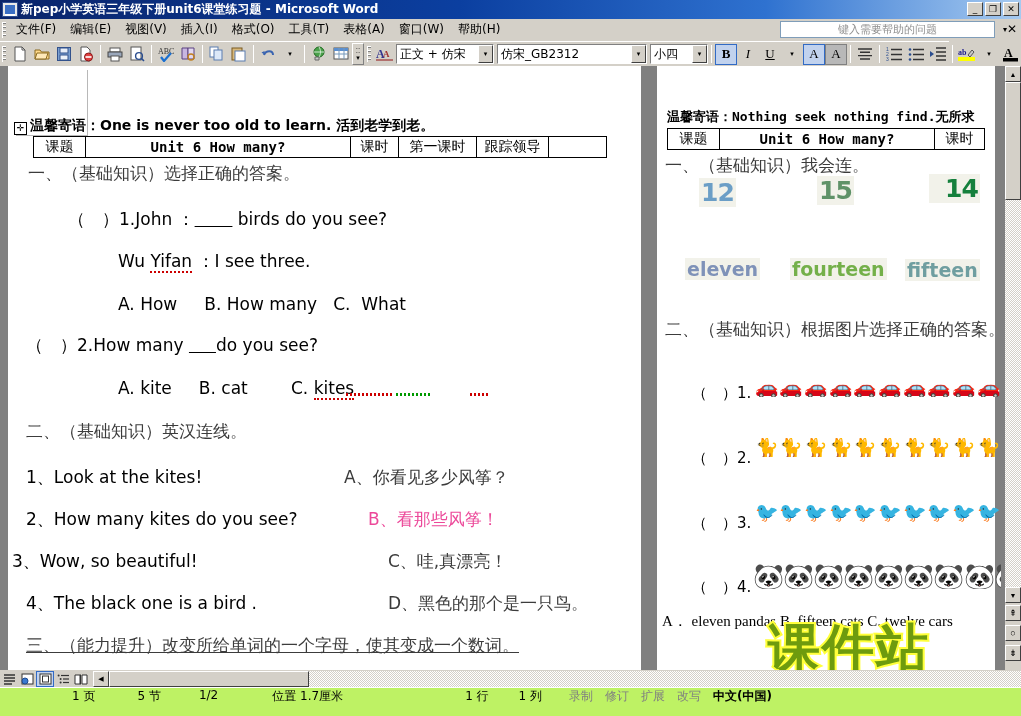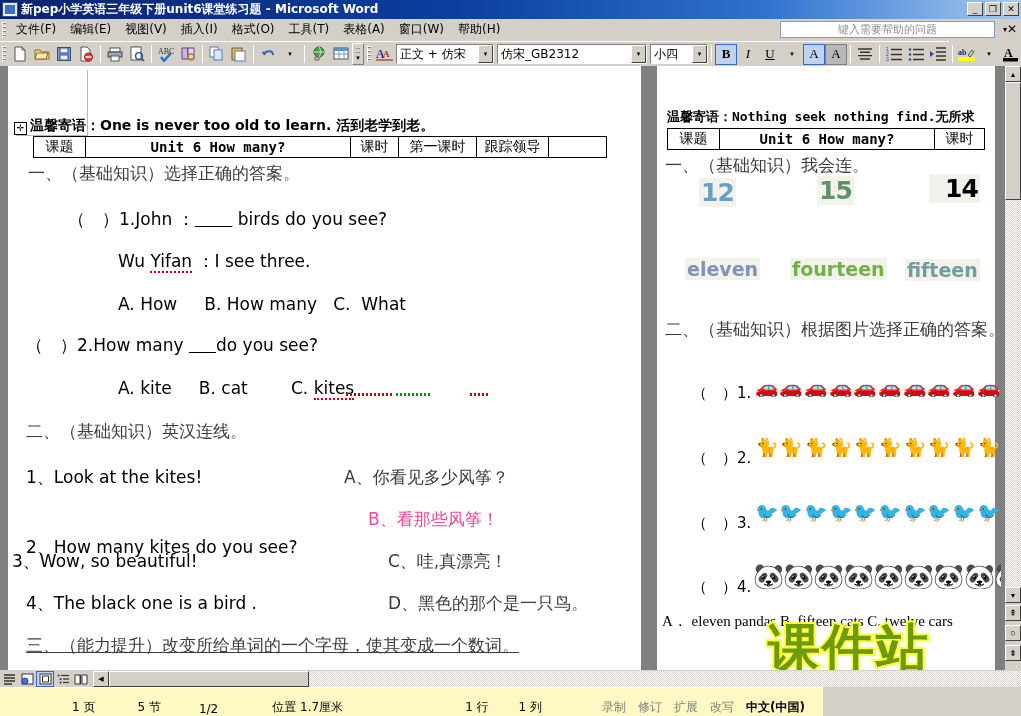--- a/index.html
+++ b/index.html
@@ -139,23 +139,23 @@
   .hs-left { width:16px; height:16px; background:#d4d0c8;
     border:1px solid #fff; border-right-color:#404040; border-bottom-color:#404040;
     display:flex; align-items:center; justify-content:center; font-size:7px; }
   .hs-track { flex:1; height:16px;
     background: repeating-conic-gradient(#fff 0% 25%, #d4d0c8 0% 50%) 0 0/2px 2px; }
   .hs-thumb { width:200px; height:16px; background:#d4d0c8;
     border:1px solid #fff; border-right-color:#404040; border-bottom-color:#404040; }
 
   
   .statusbar {
-    position:absolute; left:0; top:687px; width:823px; height:29px;
-    background:#fef9c3; border-top:1px solid #fff;
-    display:flex; align-items:flex-end; font-size:12px; color:#000;
+    position:absolute; left:0; top:687px; width:1021px; height:29px;
+    background:#bef264; border-top:1px solid #fff;
+    display:flex; align-items:flex-start; font-size:12px; color:#000;
     font-family:"DejaVu Sans", sans-serif;
   }
   .st { padding:0 6px; white-space:nowrap; }
   .st.dim { color:#808080; }
 
   
   .motto {
     position:absolute; font-weight:bold; font-size:14px; color:#000;
     font-family:"DejaVu Sans", sans-serif; white-space:nowrap;
   }
@@ -448,21 +448,21 @@
       <div style="position:absolute;left:388px;top:327px;width:35px;height:3px;
            background:repeating-linear-gradient(90deg,#090 0 2px,transparent 2px 4px);"></div>
       <div style="position:absolute;left:462px;top:327px;width:20px;height:3px;
            background:repeating-linear-gradient(90deg,#c00 0 2px,transparent 2px 4px);"></div>
 
       <div class="docline cn" style="left:18px;top:354px;color:#3c3c3c;">二、（基础知识）英汉连线。</div>
 
       <div class="docline" style="left:18px;top:400px;">1、Look at the kites!</div>
       <div class="docline" style="left:336px;top:400px;color:#3c3c3c;">A、你看见多少风筝？</div>
 
-      <div class="docline" style="left:18px;top:442px;margin-top:28px;">2、How many kites do you see?</div>
+      <div class="docline" style="left:18px;top:442px;">2、How many kites do you see?</div>
       <div class="docline" style="left:360px;top:442px;color:#ec4899;">B、看那些风筝！</div>
 
       <div class="docline" style="left:4px;top:484px;">3、Wow, so beautiful!</div>
       <div class="docline" style="left:380px;top:484px;color:#3c3c3c;">C、哇,真漂亮！</div>
 
       <div class="docline" style="left:18px;top:526px;">4、The black one is a bird .</div>
       <div class="docline" style="left:380px;top:526px;color:#3c3c3c;">D、黑色的那个是一只鸟。</div>
 
       <div class="docline cn" style="left:18px;top:568px;color:#3c3c3c;text-decoration:underline;">三、（能力提升）改变所给单词的一个字母，使其变成一个数词。</div>
     </div>
@@ -477,21 +477,21 @@
           <td style="width:215px;text-align:center;font-weight:bold;font-family:'DejaVu Sans Mono',monospace">Unit 6 How many?</td>
           <td style="width:50px;text-align:center">课时</td>
         </tr>
       </tbody>
         </table>
 
       <div class="docline cn" style="left:8px;top:88px;color:#3c3c3c;">一、（基础知识）我会连。</div>
 
       <div class="numimg" style="left:42px;top:112px;color:#6b9ec6;">12</div>
       <div class="numimg" style="left:160px;top:110px;color:#5f9268;">15</div>
-      <div class="numimg" style="left:272px;top:108px;color:#000000;padding-left:16px;">14</div>
+      <div class="numimg" style="left:272px;top:108px;color:#15803d;padding-left:16px;">14</div>
 
       <div class="wordimg" style="left:28px;top:192px;color:#7f92b8;">eleven</div>
       <div class="wordimg" style="left:133px;top:192px;color:#74b04a;">fourteen</div>
       <div class="wordimg" style="left:248px;top:193px;color:#6f9ea0;">fifteen</div>
 
       <div class="docline cn" style="left:8px;top:252px;color:#3c3c3c;">二、（基础知识）根据图片选择正确的答案。</div>
 
       <div class="docline" style="left:35px;top:318px;font-size:15px;">（　）1.</div>
       <div class="iconrow" style="left:98px;top:312px;width:245px;">🚗🚗🚗🚗🚗🚗🚗🚗🚗🚗🚗🚗</div>
 
@@ -562,20 +562,20 @@
     </div>
   </div>
 
   <div class="statusbar">
     <div class="st" style="margin-left:66px">1 页</div>
     <div class="st" style="margin-left:30px">5 节</div>
     <div class="st" style="margin-left:26px">1/2</div>
     <div class="st" style="margin-left:42px">位置 1.7厘米</div>
     <div class="st" style="margin-left:110px">1 行</div>
     <div class="st" style="margin-left:18px">1 列</div>
-    <div class="st dim" style="margin-left:48px">录制</div>
+    <div class="st dim" style="margin-left:15px">录制</div>
     <div class="st dim">修订</div>
     <div class="st dim">扩展</div>
     <div class="st dim">改写</div>
     <div class="st" style="font-weight:bold">中文(中国)</div>
   </div>
 
 </div>
 
 </body></html>

